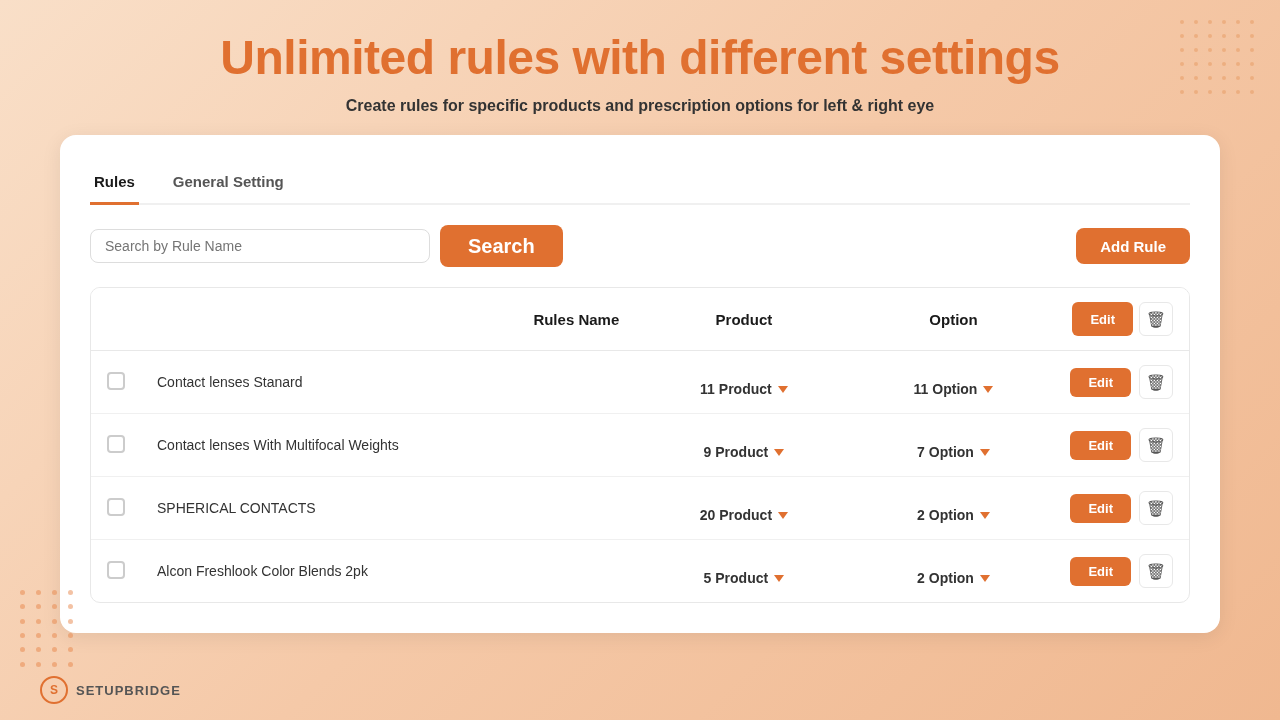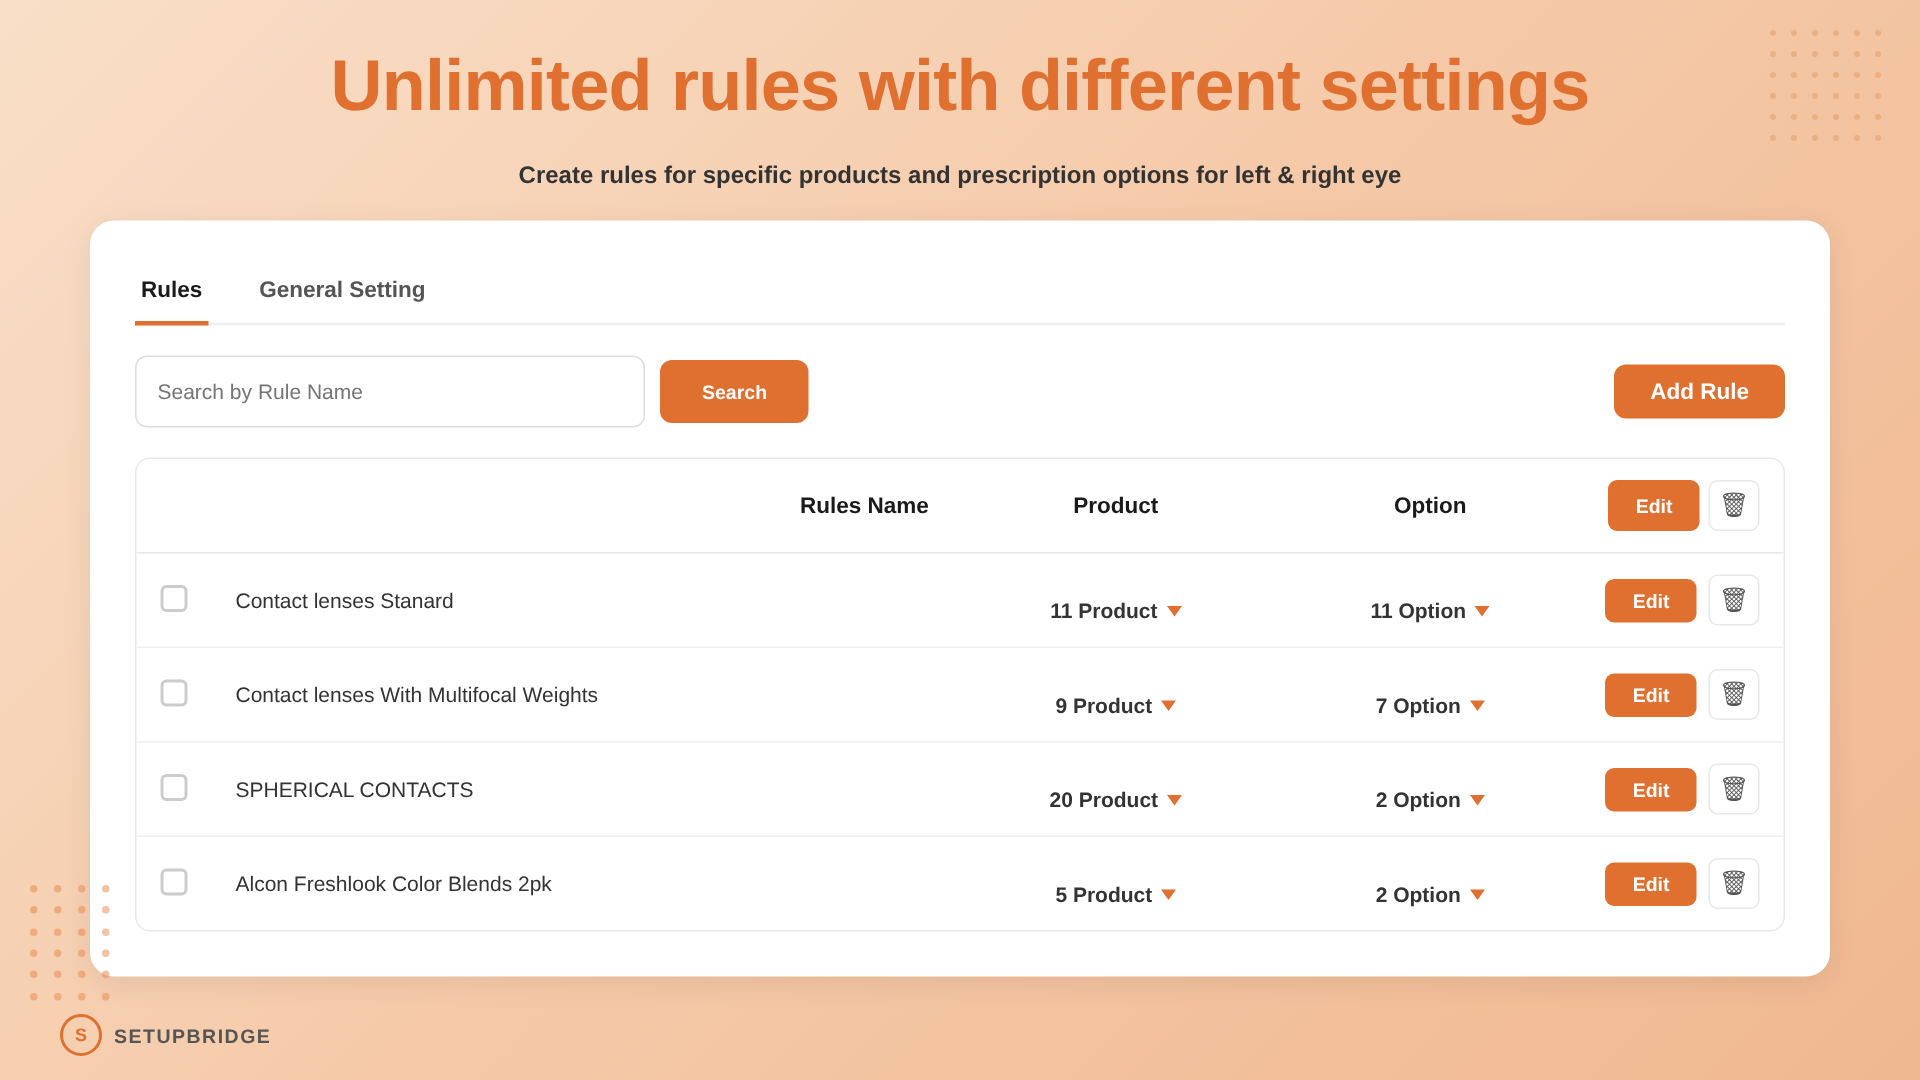--- a/index.html
+++ b/index.html
@@ -58,21 +58,21 @@
       color: #1a1a1a;
       letter-spacing: -0.5px;
     }
     .header h1 span {
       color: #e07030;
     }
     .header p {
       font-size: 16px;
       color: #333;
       font-weight: 600;
-      margin-top: 24px;
+      margin-top: 12px;
     }
 
     .card {
       background: #fff;
       border-radius: 16px;
       margin: 0 60px;
       padding: 30px 30px 30px;
       box-shadow: 0 4px 20px rgba(0,0,0,0.08);
     }
 
@@ -97,36 +97,36 @@
     }
 
     .toolbar {
       display: flex;
       align-items: center;
       gap: 10px;
       margin-bottom: 20px;
     }
     .search-input {
       flex: 0 0 340px;
-      height: 48px;
+      height: 34px;
       border: 1.5px solid #ddd;
       border-radius: 8px;
       padding: 0 14px;
       font-size: 14px;
       color: #aaa;
       outline: none;
     }
     .search-btn {
       height: 42px;
       padding: 0 28px;
       background: #e07030;
       color: #fff;
       border: none;
       border-radius: 8px;
-      font-size: 13px;
+      font-size: 20px;
       font-weight: 600;
       cursor: pointer;
     }
     .add-rule-btn {
       margin-left: auto;
       height: 36px;
       padding: 0 24px;
       background: #e07030;
       color: #fff;
       border: none;

